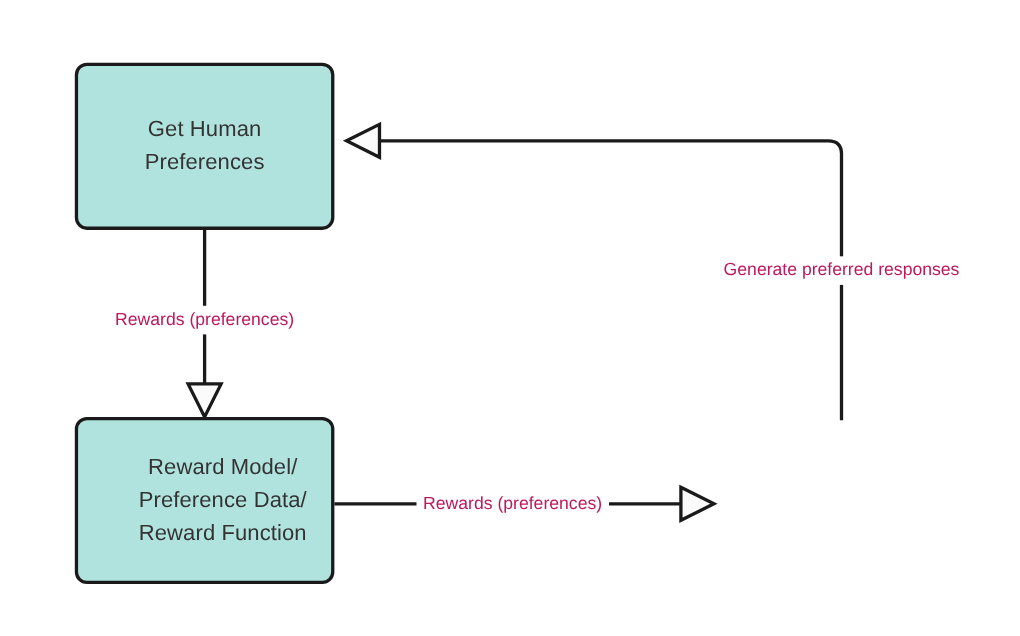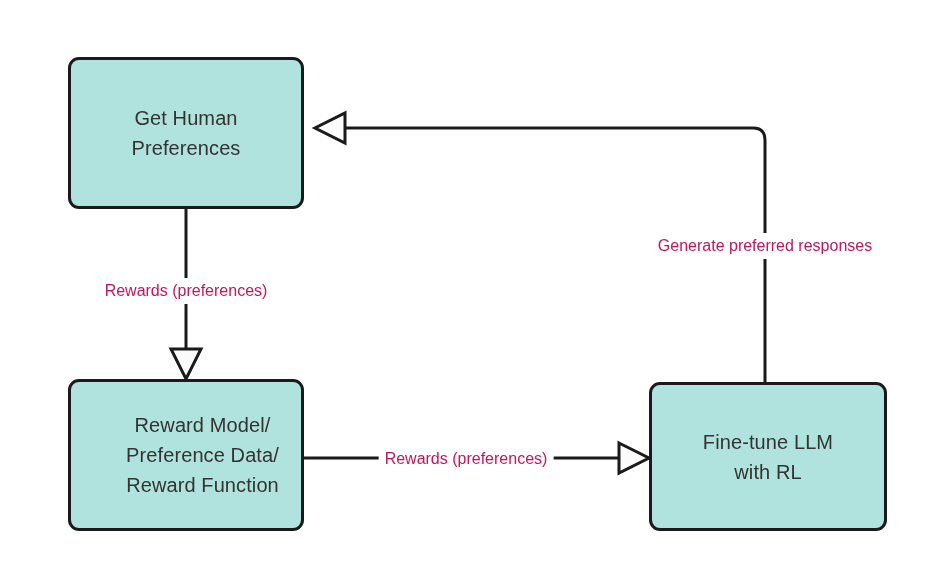--- a/index.html
+++ b/index.html
@@ -86,24 +86,20 @@
     <span class="node-label">Get Human
 Preferences</span>
   </div>
 
   <div class="node" style="left:57px; top:379px; width:236px; height:152px;padding-left:33px;">
     <span class="node-label">Reward Model/
 Preference Data/
 Reward Function</span>
   </div>
 
-  <div class="node" style="left:638px; top:382px; width:238px; height:149px;">
-    <span class="node-label">Fine-tune LLM
-with RL</span>
-  </div>
 
   <div class="edge-label" style="left:175px; top:291px;">Rewards (preferences)</div>
 
   <div class="edge-label" style="left:455px; top:459px;">Rewards (preferences)</div>
 
   <div class="edge-label" style="left:754px; top:246px;">Generate preferred responses</div>
 
 </div>
 
 </body></html>

